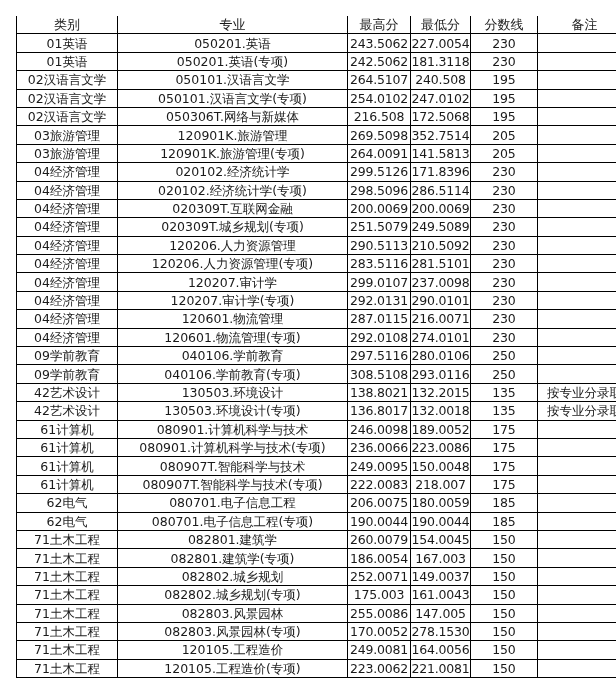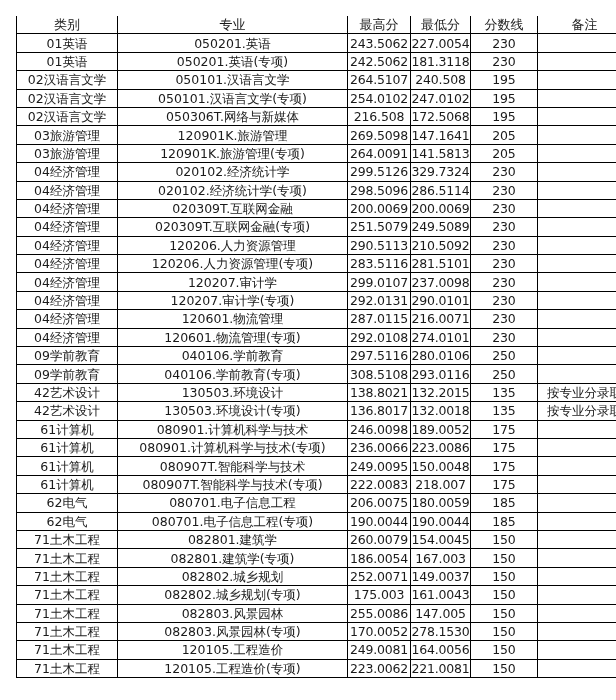--- a/index.html
+++ b/index.html
@@ -103,37 +103,37 @@
         <td>050306T.网络与新媒体</td>
         <td class="num">216.508</td>
         <td class="num">172.5068</td>
         <td class="num">195</td>
         <td></td>
       </tr>
       <tr>
         <td>03旅游管理</td>
         <td>120901K.旅游管理</td>
         <td class="num">269.5098</td>
-        <td class="num">147.1641</td>
+        <td class="num">352.7514</td>
         <td class="num">205</td>
         <td></td>
       </tr>
       <tr>
         <td>03旅游管理</td>
         <td>120901K.旅游管理(专项)</td>
         <td class="num">264.0091</td>
         <td class="num">141.5813</td>
         <td class="num">205</td>
         <td></td>
       </tr>
       <tr>
         <td>04经济管理</td>
         <td>020102.经济统计学</td>
         <td class="num">299.5126</td>
-        <td class="num">329.7324</td>
+        <td class="num">171.8396</td>
         <td class="num">230</td>
         <td></td>
       </tr>
       <tr>
         <td>04经济管理</td>
         <td>020102.经济统计学(专项)</td>
         <td class="num">298.5096</td>
         <td class="num">286.5114</td>
         <td class="num">230</td>
         <td></td>
@@ -141,21 +141,21 @@
       <tr>
         <td>04经济管理</td>
         <td>020309T.互联网金融</td>
         <td class="num">200.0069</td>
         <td class="num">200.0069</td>
         <td class="num">230</td>
         <td></td>
       </tr>
       <tr>
         <td>04经济管理</td>
-        <td>020309T.互联网金融(专项)</td>
+        <td>020309T.城乡规划(专项)</td>
         <td class="num">251.5079</td>
         <td class="num">249.5089</td>
         <td class="num">230</td>
         <td></td>
       </tr>
       <tr>
         <td>04经济管理</td>
         <td>120206.人力资源管理</td>
         <td class="num">290.5113</td>
         <td class="num">210.5092</td>

